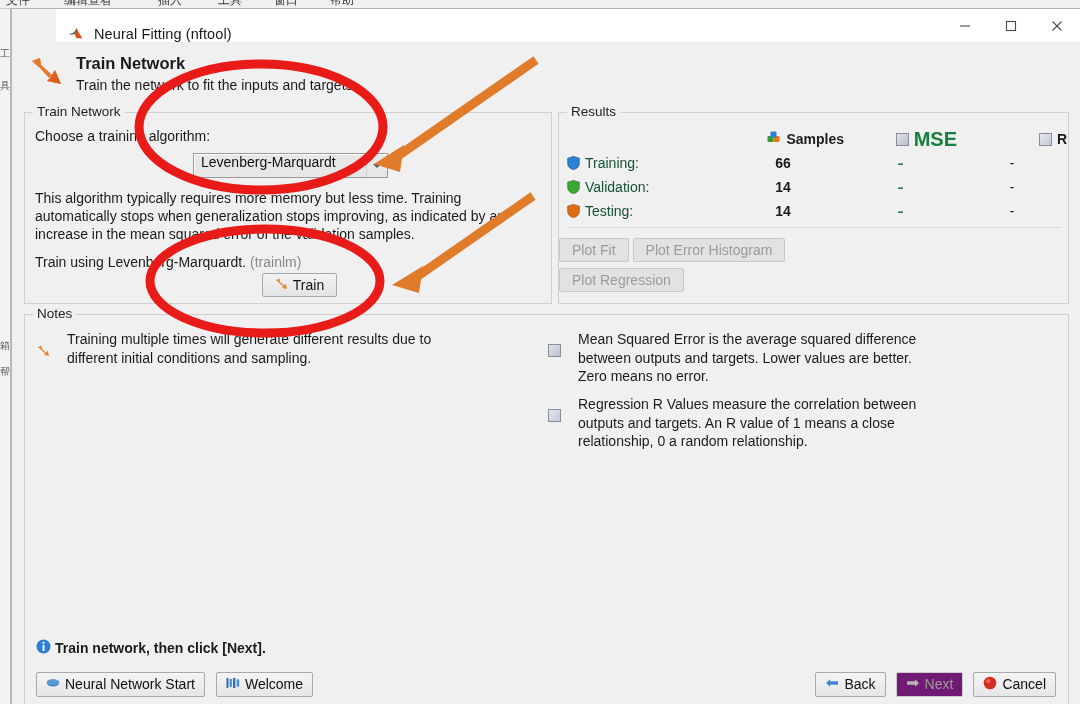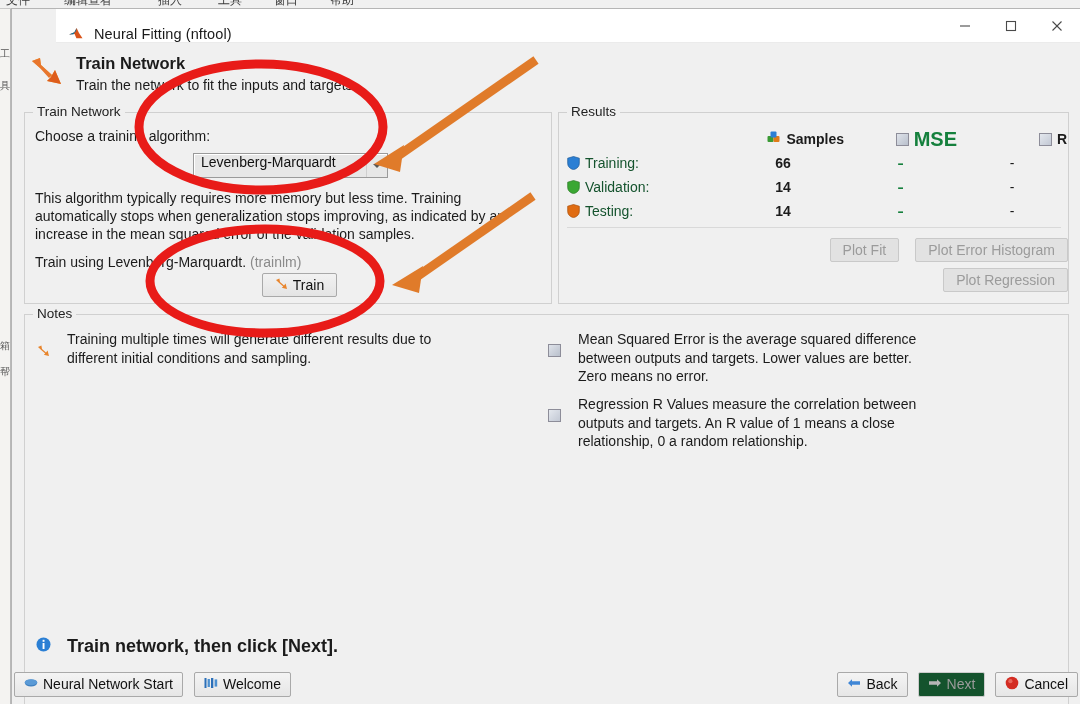--- a/index.html
+++ b/index.html
@@ -126,51 +126,51 @@
   .res-row { display: flex; align-items: center; height: 24px; }
   .res-c0 { width: 163px; padding-left: 8px; display: flex; align-items: center; gap: 5px; font-size: 14px; color: #14532d; }
   .res-c1 { width: 122px; text-align: center; font-size: 14px; color: #1b1b1b; font-weight: bold; }
   .res-c2 { width: 113px; text-align: center; font-size: 20px; color: #15803d; }
   .res-c3 { width: 110px; text-align: center; font-size: 14px; color: #1b1b1b; }
   .res-head .res-c1, .res-head .res-c2, .res-head .res-c3 {
     font-weight: bold; display: flex; align-items: center; justify-content: flex-end; gap: 5px;
   }
   .res-sep { position: absolute; left: 8px; top: 114px; width: 494px; height: 1px; background: #d9d9d9; }
 
-  .btnrow { position: absolute; width: 100%; display: flex; justify-content: flex-end; gap: 16px; }
+  .btnrow { position: absolute; width: 100%; display: flex; justify-content: flex-start; gap: 4px; }
   .btn-dis {
     background: #e2e2e2; border: 1px solid #c9c9c9; border-radius: 2px;
     height: 24px; padding: 0 12px; display: flex; align-items: center; justify-content: center;
     font-size: 14px; color: #9b9b9b;
   }
 
   
   #grp-notes { left: 12px; top: 215px; width: 1045px; height: 402px; }
   .note {
     position: absolute; display: flex; gap: 16px; align-items: flex-start;
     font-size: 14px; color: #1b1b1b; line-height: 1.33;
   }
   .note .bullet { width: 16px; flex: none; display: flex; justify-content: center; padding-top: 14px; }
 
   
   .statusline {
     position: absolute; left: 24px; bottom: 47px;
-    display: flex; align-items: center; gap: 16px;
-    font-size: 18px; font-weight: bold; color: #1b1b1b;
+    display: flex; align-items: center; gap: 4px;
+    font-size: 14px; font-weight: bold; color: #1b1b1b;
   }
   .footer {
     position: absolute; left: 0; right: 0; bottom: 0; height: 40px;
-    display: flex; align-items: center; padding: 0 2px;
+    display: flex; align-items: center; padding: 0 24px;
   }
   .foot-btn {
     background: linear-gradient(#f4f4f4,#e6e6e6); border: 1px solid #a9a9a9; border-radius: 2px;
     height: 25px; padding: 0 9px; display: flex; align-items: center; justify-content: center; gap: 5px;
     font-size: 14px; color: #111; white-space: nowrap;
   }
-  .foot-btn.disabled { background: #14532d; border-color: #cccccc; color: #9b9b9b; }
+  .foot-btn.disabled { background: #701a75; border-color: #cccccc; color: #9b9b9b; }
   .foot-left { display: flex; gap: 11px; }
   .foot-right { margin-left: auto; display: flex; gap: 10px; }
 
   
   .ico { display: inline-block; flex: none; position: relative; }
   .shield { width: 13px; height: 14px; }
   .sq-ico { width: 13px; height: 13px; border: 1px solid #8d8d99; background: linear-gradient(135deg,#dfe3ea,#b9c0cc); }
   .sq-ico.r { background: linear-gradient(135deg,#e4e8ee,#c2c8d4); }
 
   

